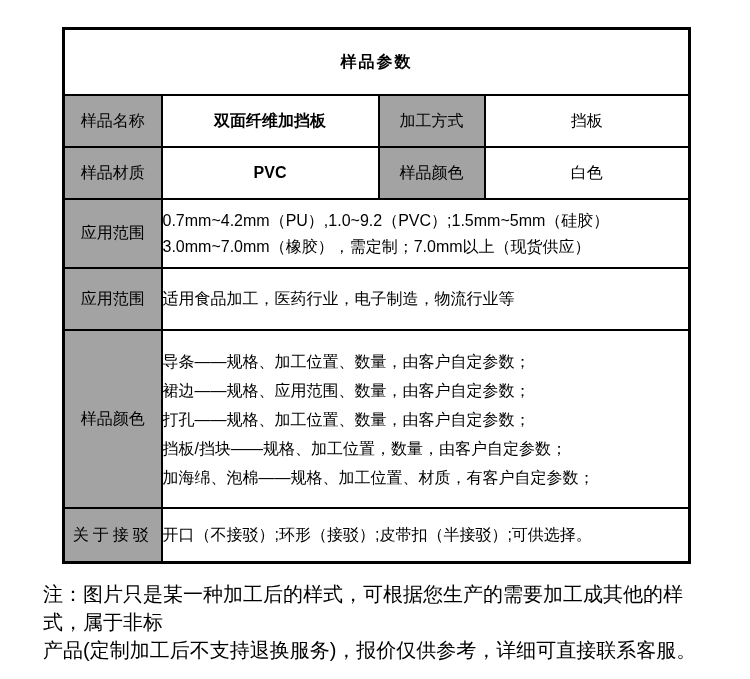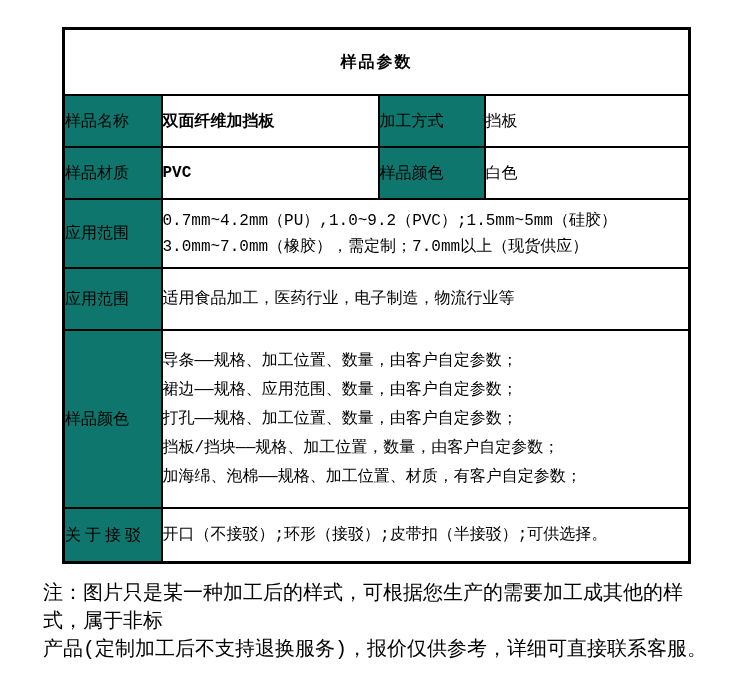--- a/index.html
+++ b/index.html
@@ -8,21 +8,20 @@
     background: #ffffff;
     font-family: "Liberation Sans", "DejaVu Sans", sans-serif;
     color: #000000;
   }
   .page {
     position: relative;
     width: 750px;
     height: 679px;
     background: #ffffff;
     overflow: hidden;
-    font-family: Liberation Mono, monospace;
   }
   table.spec-table {
     border-collapse: collapse;
     table-layout: fixed;
     width: 626px;
     margin: 27px 0 0 62px;
     border: 3px solid #000000;
   }
   table.spec-table td {
     border: 2px solid #000000;
@@ -33,26 +32,28 @@
     overflow: hidden;
   }
   .title-cell {
     height: 64px;
     text-align: center;
     font-size: 24px;
     font-weight: bold;
     letter-spacing: 2px;
   }
   .label-cell {
-    background: #0f766e;
+    background: #a3a3a3;
+    text-align: center;
   }
   .joint-label {
     letter-spacing: 4px;
   }
   .center-cell {
+    text-align: center;
   }
   .strong-val {
     font-weight: bold;
     font-size: 17px;
   }
   .content-cell {
     text-align: left;
     padding-left: 18px;
     padding-right: 10px;
     line-height: 26px;

